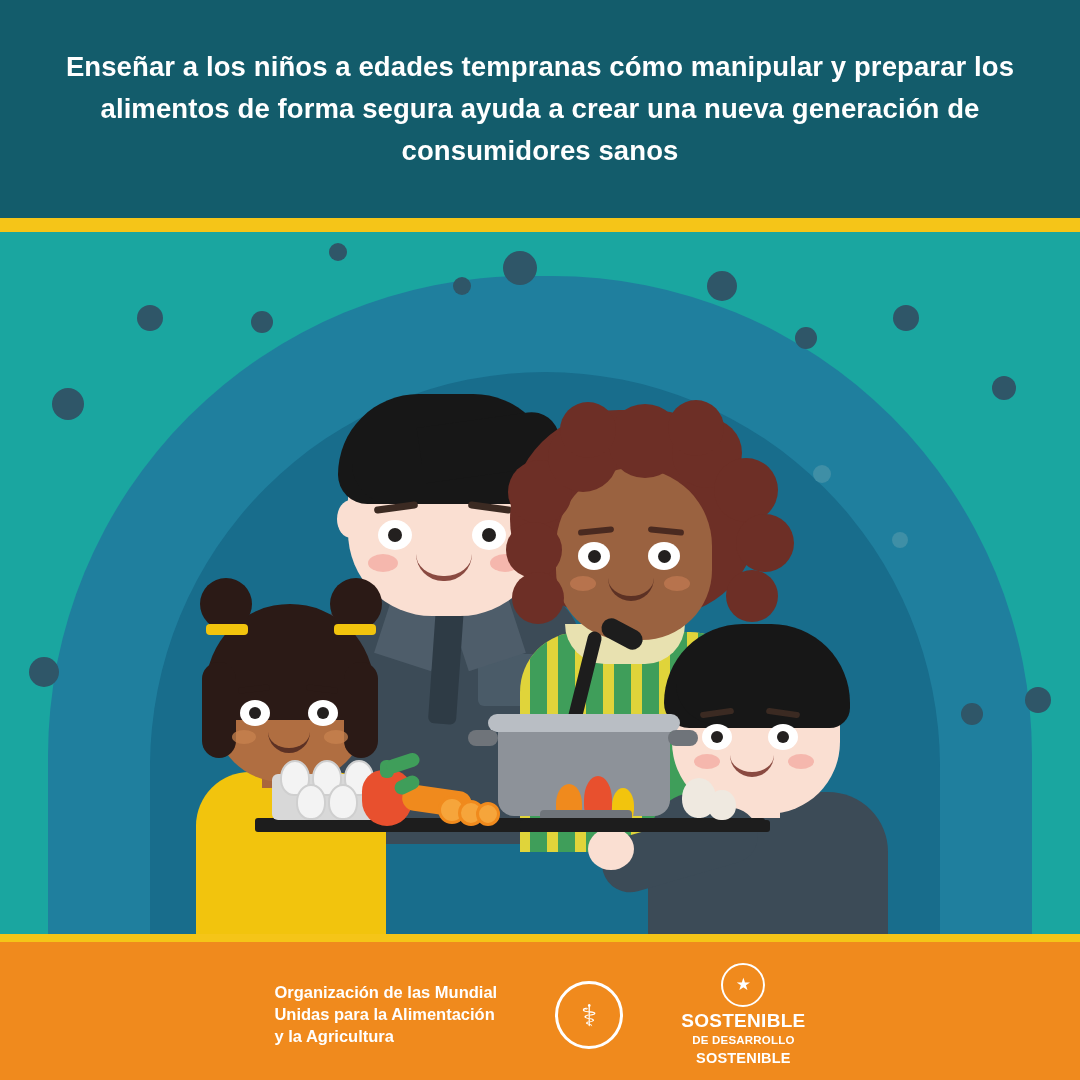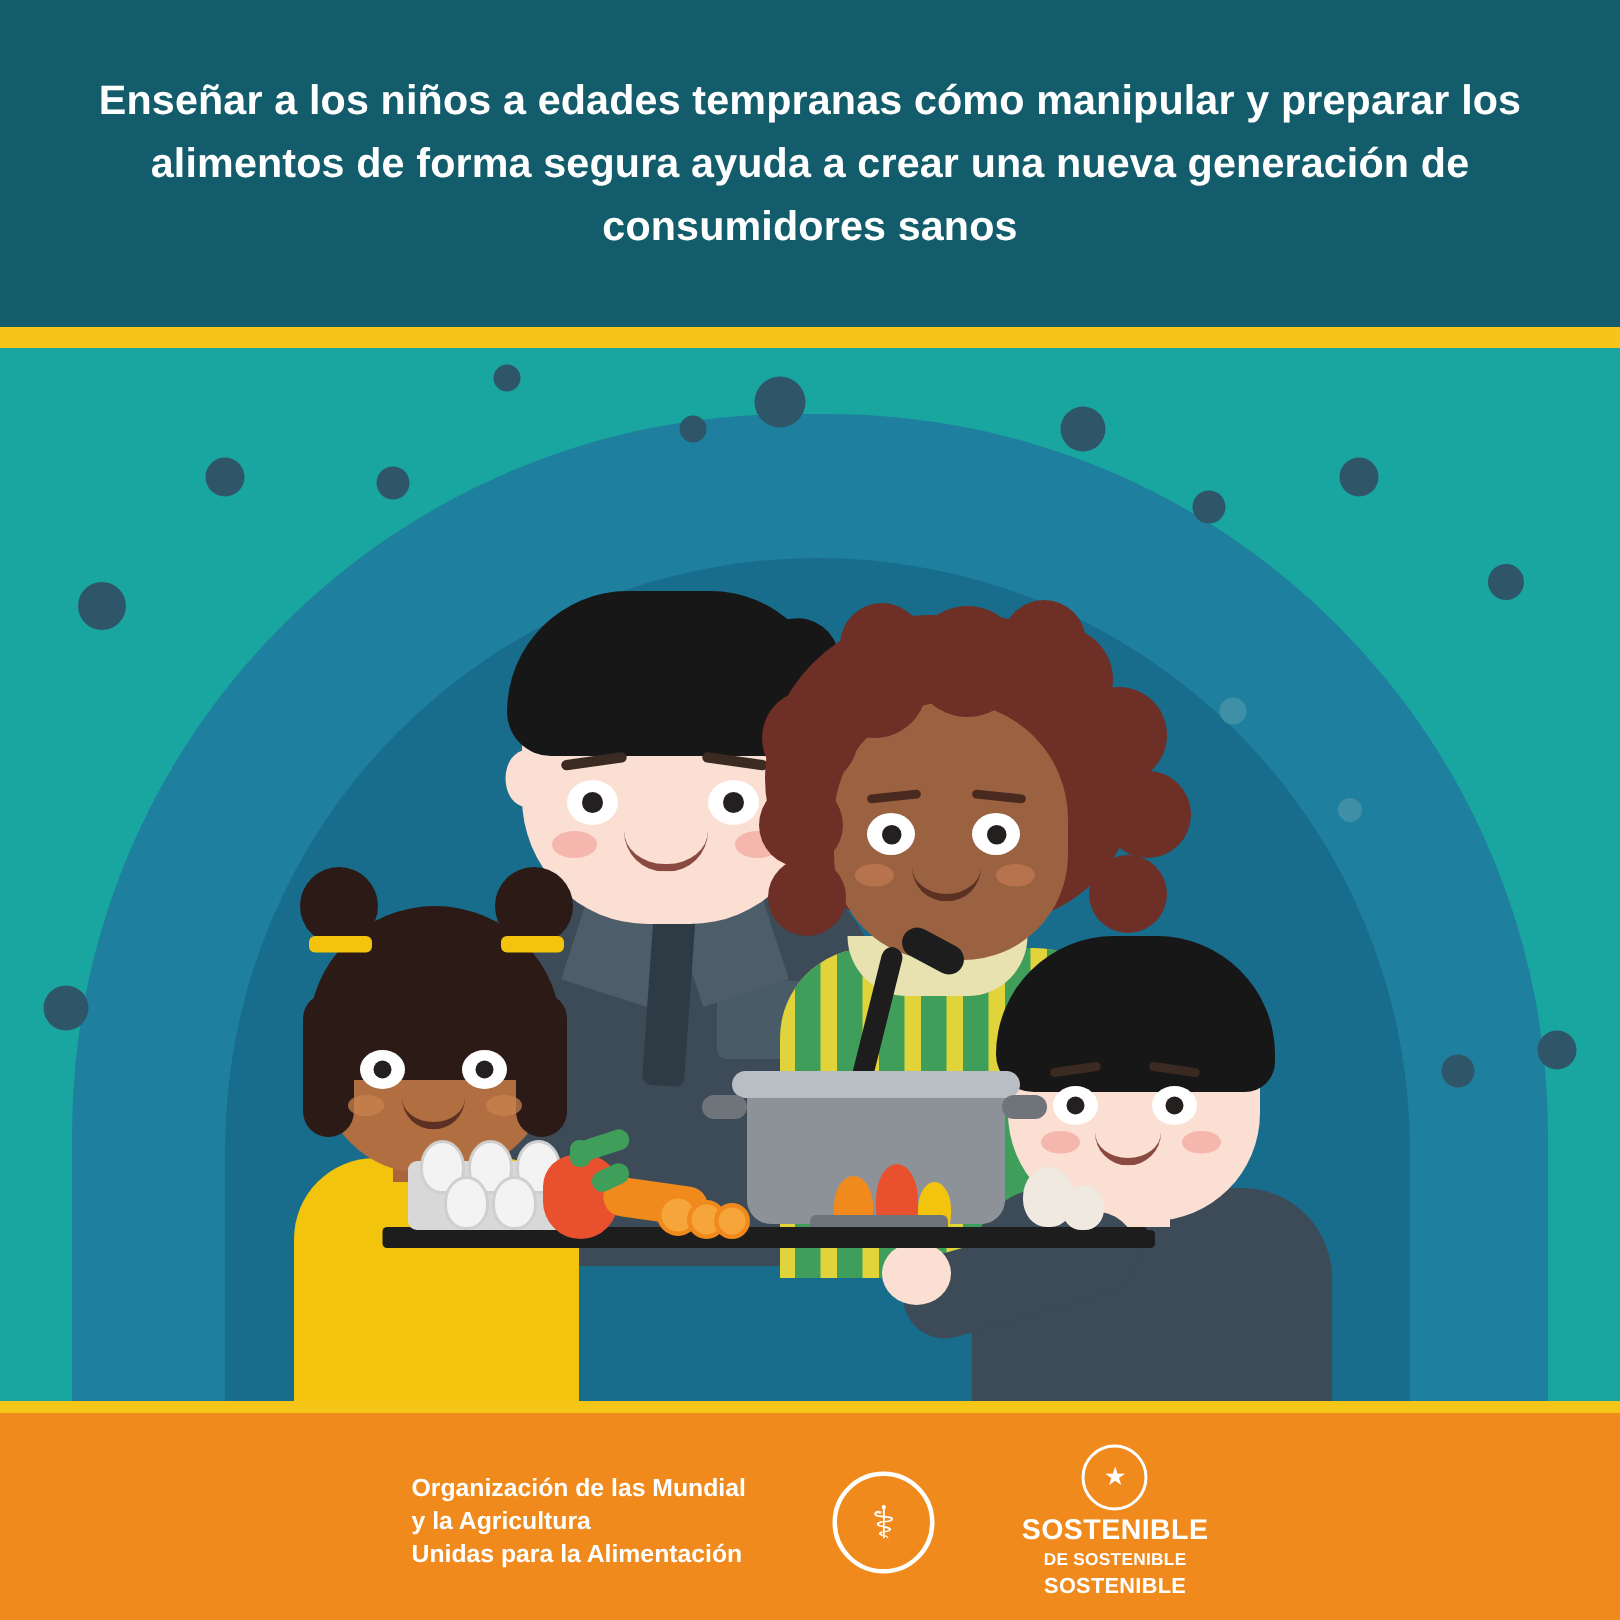--- a/index.html
+++ b/index.html
@@ -429,31 +429,31 @@
   </div>
 
   <div class="footer"></div>
   <div class="footer-rule"></div>
 
   <div class="logos">
 
     <div class="logo">
       <div class="fao-text">
         <div>Organización de las Mundial</div>
+        <div>Unidas para la Alimentación</div>
         <div>y la Agricultura</div>
-        <div>Unidas para la Alimentación</div>
       </div>
     </div>
 
     <div class="logo">
       <div class="who-mark">⚕</div>
     </div>
 
     <div class="sdg">
       <div class="sdg-mark">★</div>
       <div class="sdg-t1">SOSTENIBLE</div>
-      <div class="sdg-t2">DE SOSTENIBLE</div>
+      <div class="sdg-t2">DE DESARROLLO</div>
       <div class="sdg-t3">SOSTENIBLE</div>
     </div>
 
   </div>
 
 </div>
 
 </body></html>

